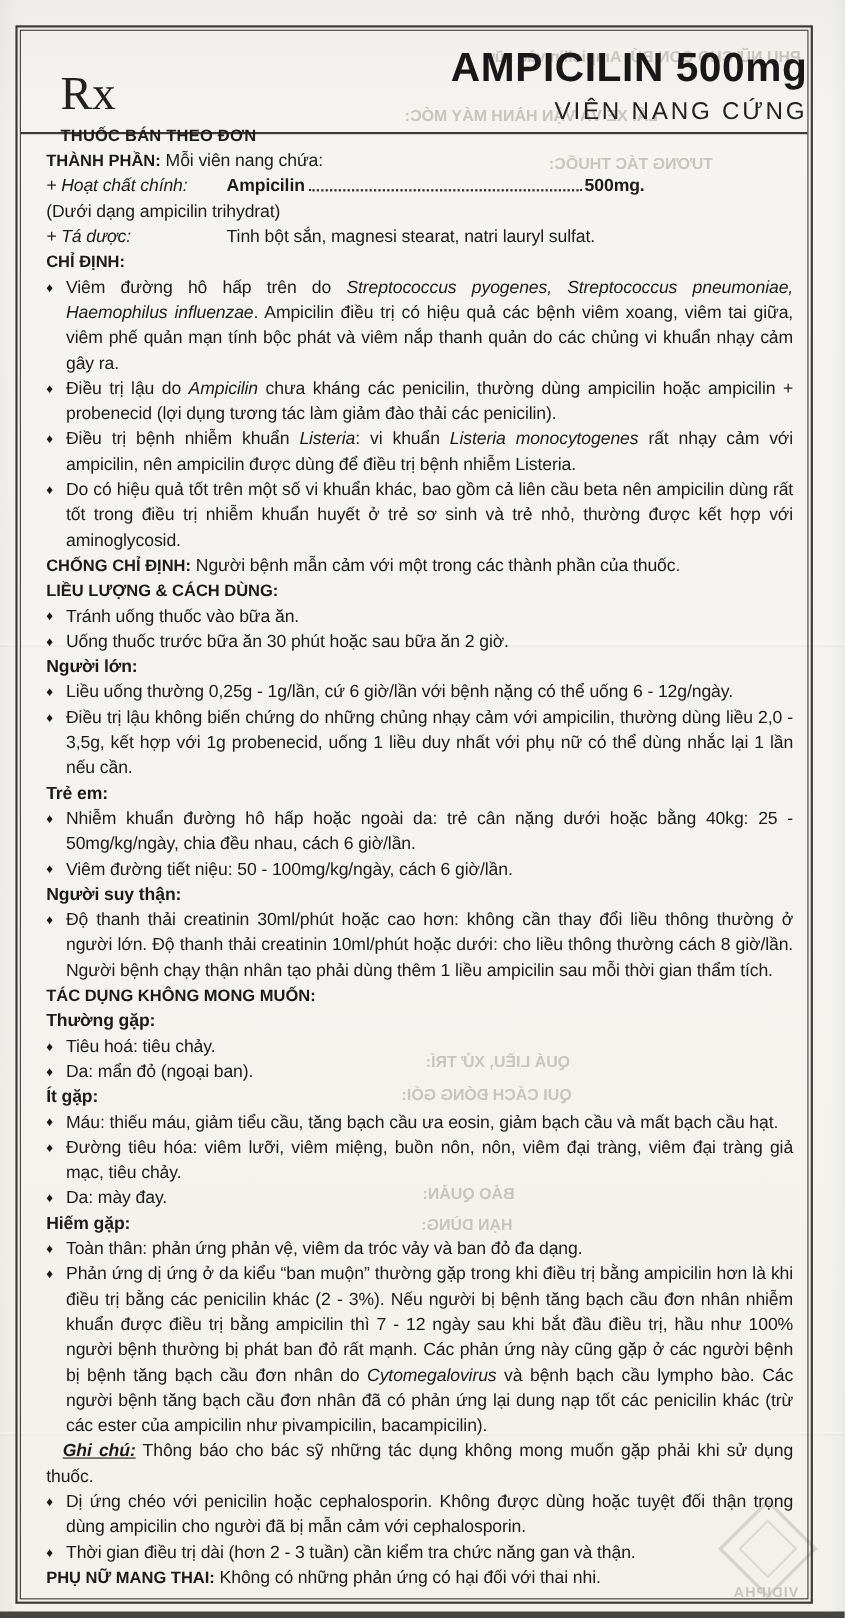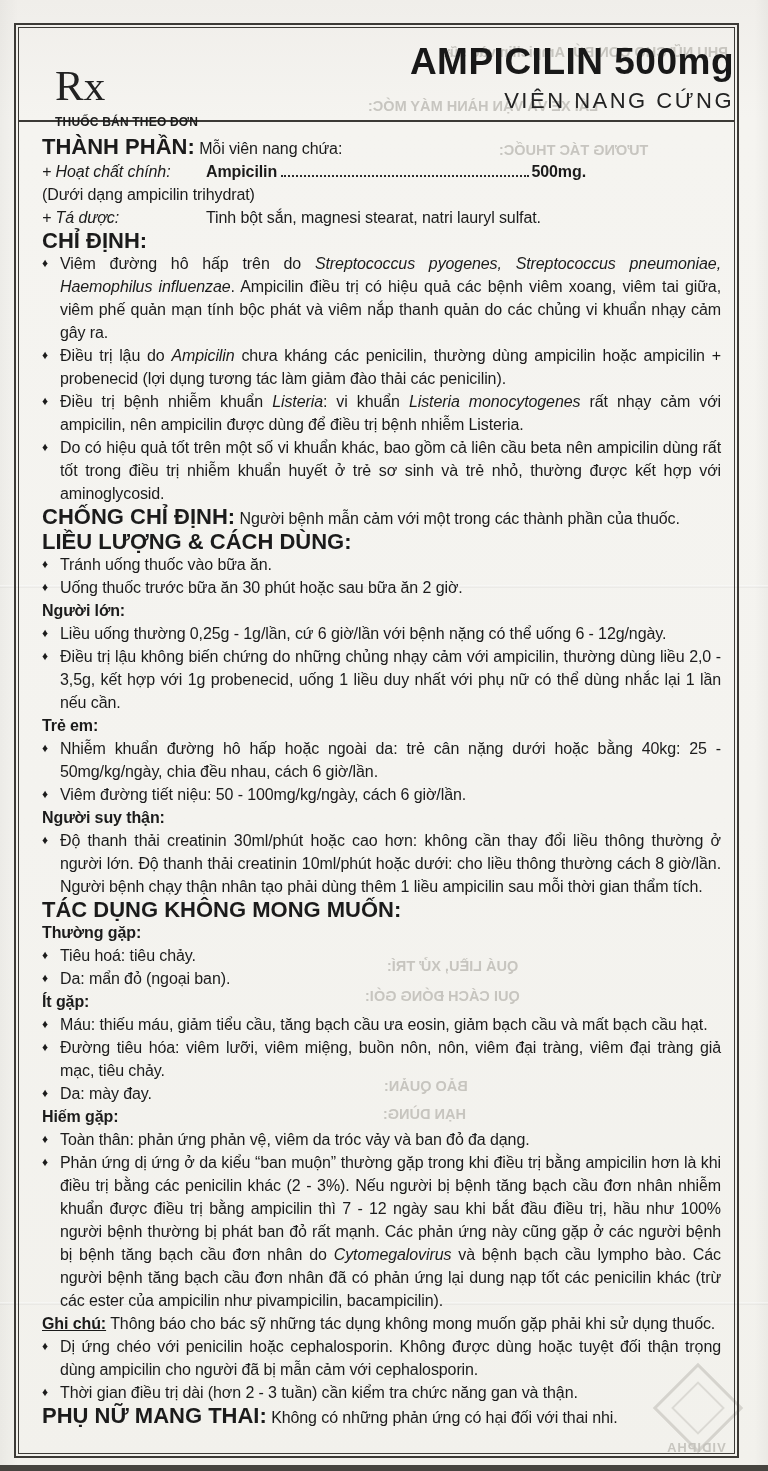--- a/index.html
+++ b/index.html
@@ -32,45 +32,45 @@
 
   
   .frame { position:absolute; left:14px; top:23px; width:725px; height:1435px;
     border:2px solid #3c3a36; }
   .frame-inner { position:absolute; inset:2px; border:1px solid #3c3a36; }
 
   
   .header { position:relative; height:94px; border-bottom:2px solid #3c3a36; }
   .rx-block { position:absolute; left:36px; top:36px; }
   .rx { font-family:"Liberation Serif", serif; font-size:43px; color:#222; line-height:1; }
-  .rx-note { font-size:12px; font-weight:bold; color:#1d1d1d; margin-top:8px; letter-spacing:.2px; }
+  .rx-note { font-size:15px; font-weight:bold; color:#1d1d1d; margin-top:8px; letter-spacing:.2px; }
   .title-block { position:absolute; left:0; right:0; top:14px; text-align:right; }
   .drug-name { font-size:37px; font-weight:bold; color:#181818; letter-spacing:.5px; line-height:1.1; }
   .dosage-form { font-size:22px; color:#222; letter-spacing:2.5px; margin-top:5px; }
 
   
   .content { padding:13px 13px 0 23px; font-size:16px; line-height:23px;
     color:#1b1b1b; text-align:justify; letter-spacing:-0.1px; }
   .content p, .content div { margin:0; }
-  .h1 { font-weight:bold; font-size:22px; letter-spacing:0; }
+  .h1 { font-weight:bold; font-size:15px; letter-spacing:0; }
   .sec { margin-top:5px; }
   .sub-h { font-weight:bold; margin-left:14px; margin-top:3px; }
   .it { font-style:italic; }
   .bullet { display:flex; margin-left:13px; }
   .bullet .marker { flex:0 0 18px; font-size:12px; color:#1b1b1b; }
   .bullet p { flex:1; text-align:justify; }
 
   .comp-row { display:flex; margin-left:54px; margin-top:2px; }
   .comp-label { flex:0 0 164px; font-weight:normal; font-style:italic; }
   .comp-note { margin-left:218px; margin-top:2px; }
   .dose-line { display:flex; width:380px; align-items:baseline;font-weight:bold; }
   .leader { flex:1; border-bottom:2px dotted #2a2a2a; margin:0 2px 3px 4px; }
 
   .note-line { margin-left:14px; margin-top:4px; }
-  .note-label { font-weight:bold; text-decoration:underline; }
+  .note-label { font-weight:bold; font-style:italic; text-decoration:underline;margin-left:15px; }
 </style>
 </head>
 <body>
 
 <div class="page">
 
   <div class="bleed" style="top:44px; right:40px;">PHỤ NỮ CHO CON BÚ: Ampicilin vào sữa</div>
   <div class="bleed" style="top:98px; right:170px;">LÁI XE VÀ VẬN HÀNH MÁY MÓC:</div>
   <div class="bleed" style="top:142px; right:120px;">TƯƠNG TÁC THUỐC:</div>
   <div class="bleed" style="top:958px; right:250px;">QUÁ LIỀU, XỬ TRÍ:</div>

